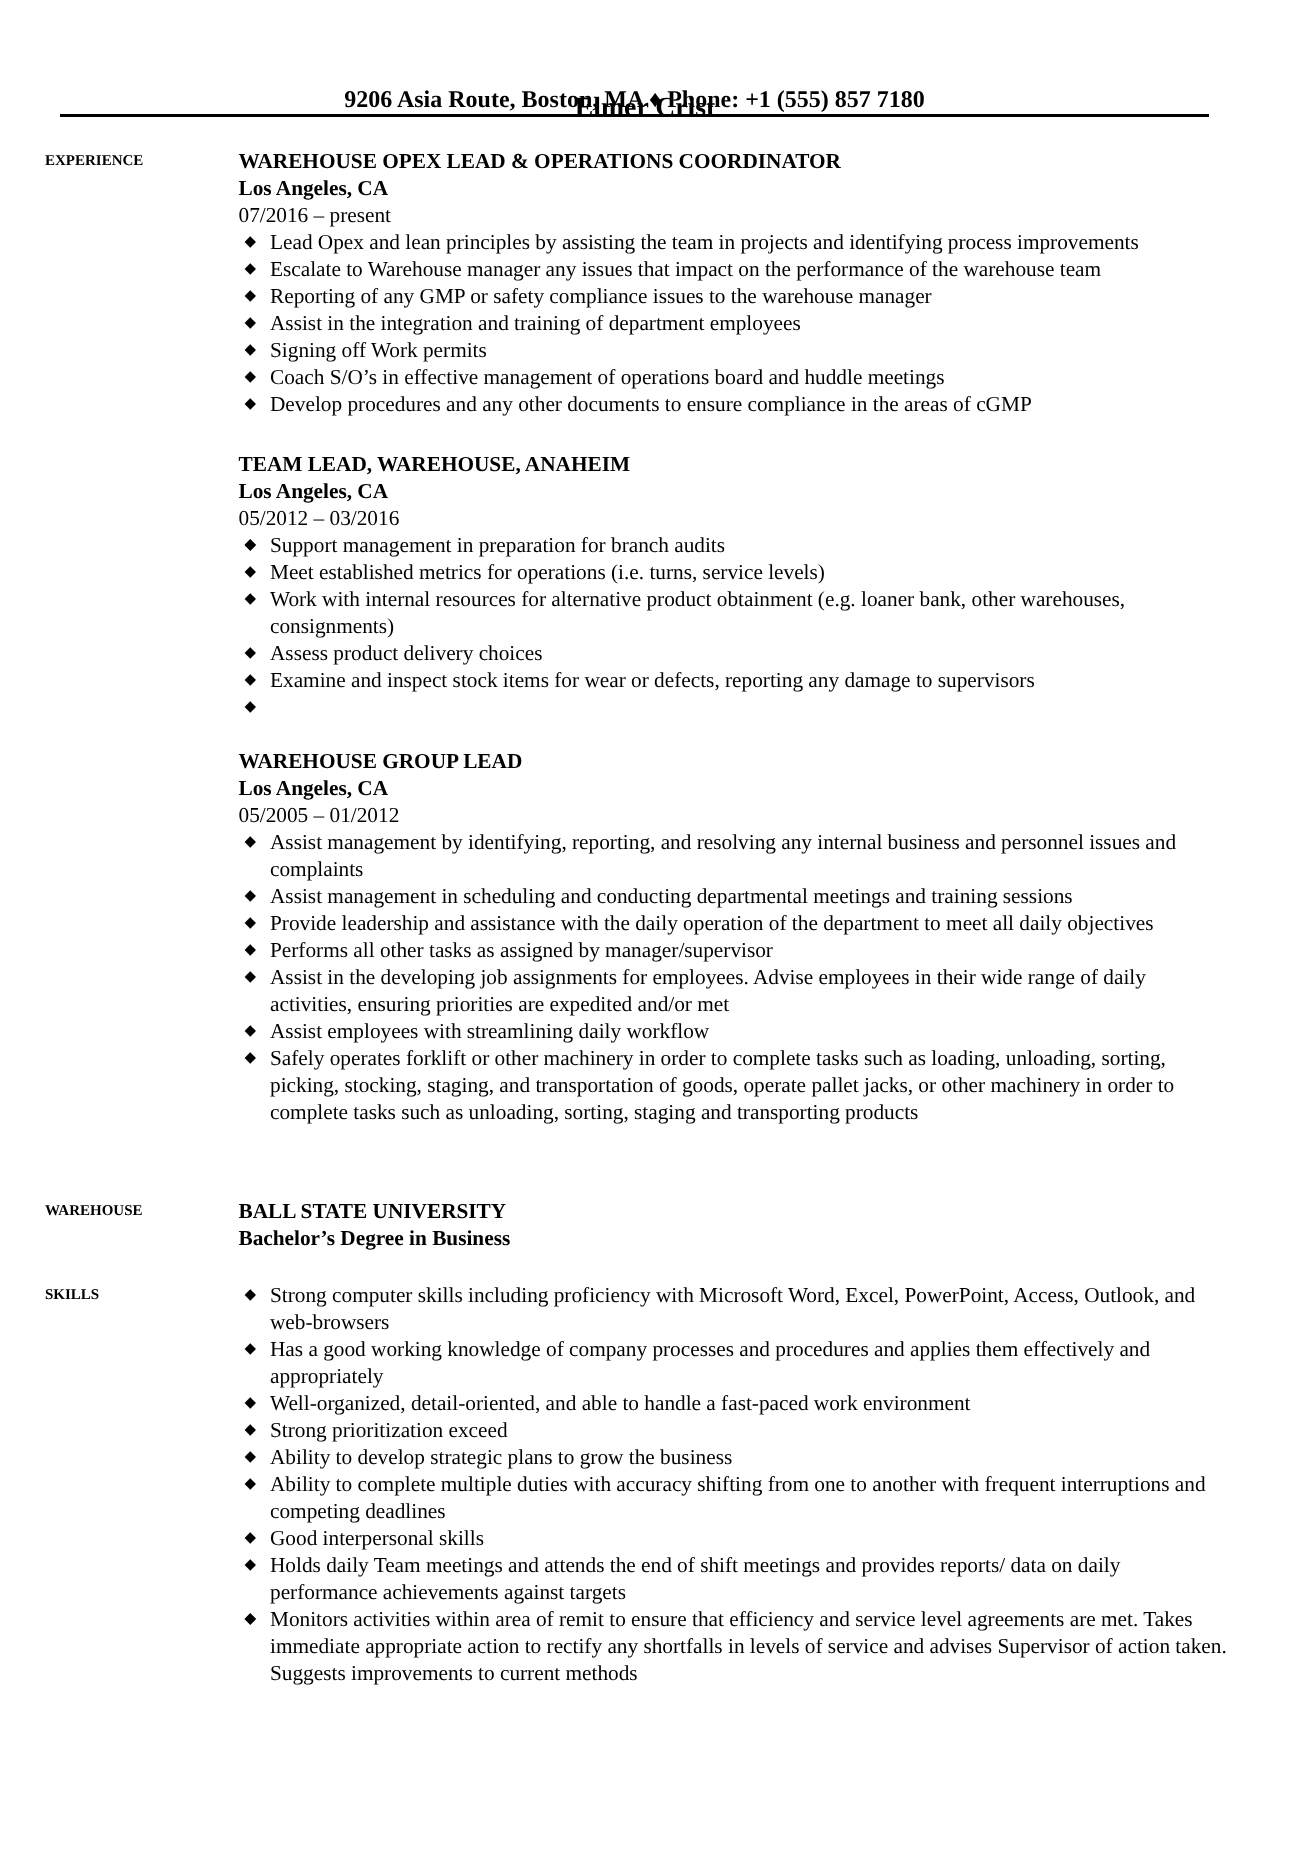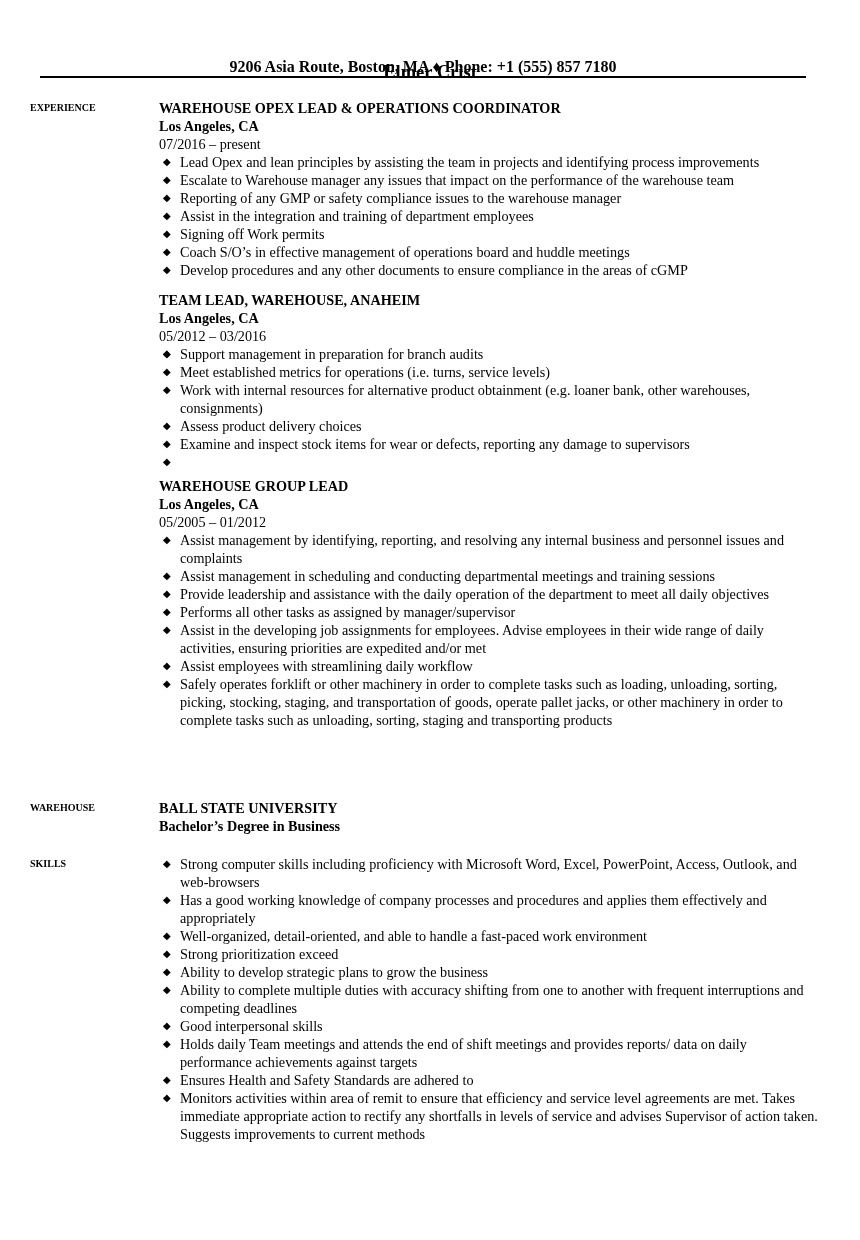--- a/index.html
+++ b/index.html
@@ -119,36 +119,36 @@
 <div class="header">
   <div class="name">Elmer Crist</div>
   <div class="contact">9206 Asia Route, Boston, MA ♦ Phone: +1 (555) 857 7180</div>
   <div class="rule"></div>
 </div>
 
 <div class="section" style="top:99px;">
   <div class="section-label">EXPERIENCE</div>
   <div class="section-body">
 
-    <div class="job" style="margin-bottom:12px;">
+    <div class="job" style="margin-bottom:22px;">
       <div class="job-title">WAREHOUSE OPEX LEAD &amp; OPERATIONS COORDINATOR</div>
       <div class="job-location">Los Angeles, CA</div>
       <div class="job-dates">07/2016 – present</div>
       <ul class="bullets">
         <li><span class="bullet">◆</span><span>Lead Opex and lean principles by assisting the team in projects and identifying process improvements</span></li>
         <li><span class="bullet">◆</span><span>Escalate to Warehouse manager any issues that impact on the performance of the warehouse team</span></li>
         <li><span class="bullet">◆</span><span>Reporting of any GMP or safety compliance issues to the warehouse manager</span></li>
         <li><span class="bullet">◆</span><span>Assist in the integration and training of department employees</span></li>
         <li><span class="bullet">◆</span><span>Signing off Work permits</span></li>
         <li><span class="bullet">◆</span><span>Coach S/O’s in effective management of operations board and huddle meetings</span></li>
         <li><span class="bullet">◆</span><span>Develop procedures and any other documents to ensure compliance in the areas of cGMP</span></li>
       </ul>
     </div>
 
-    <div class="job" style="margin-bottom:24px;">
+    <div class="job" style="margin-bottom:36px;">
       <div class="job-title">TEAM LEAD, WAREHOUSE, ANAHEIM</div>
       <div class="job-location">Los Angeles, CA</div>
       <div class="job-dates">05/2012 – 03/2016</div>
       <ul class="bullets">
         <li><span class="bullet">◆</span></li>
         <li><span class="bullet">◆</span><span>Support management in preparation for branch audits</span></li>
         <li><span class="bullet">◆</span><span>Meet established metrics for operations (i.e. turns, service levels)</span></li>
         <li><span class="bullet">◆</span><span>Work with internal resources for alternative product obtainment (e.g. loaner bank, other warehouses, consignments)</span></li>
         <li><span class="bullet">◆</span><span>Assess product delivery choices</span></li>
         <li><span class="bullet">◆</span><span>Examine and inspect stock items for wear or defects, reporting any damage to supervisors</span></li>
@@ -187,17 +187,17 @@
   <div class="section-body">
     <ul class="bullets">
       <li><span class="bullet">◆</span><span>Strong computer skills including proficiency with Microsoft Word, Excel, PowerPoint, Access, Outlook, and web-browsers</span></li>
       <li><span class="bullet">◆</span><span>Has a good working knowledge of company processes and procedures and applies them effectively and appropriately</span></li>
       <li><span class="bullet">◆</span><span>Well-organized, detail-oriented, and able to handle a fast-paced work environment</span></li>
       <li><span class="bullet">◆</span><span>Strong prioritization exceed</span></li>
       <li><span class="bullet">◆</span><span>Ability to develop strategic plans to grow the business</span></li>
       <li><span class="bullet">◆</span><span>Ability to complete multiple duties with accuracy shifting from one to another with frequent interruptions and competing deadlines</span></li>
       <li><span class="bullet">◆</span><span>Good interpersonal skills</span></li>
       <li><span class="bullet">◆</span><span>Holds daily Team meetings and attends the end of shift meetings and provides reports/ data on daily performance achievements against targets</span></li>
-      <li><span class="bullet">◆</span><span>Ensures Health and Safety Standards are adhered to</span></li>
+      <li><span class="bullet">◆</span></li>
       <li><span class="bullet">◆</span><span>Monitors activities within area of remit to ensure that efficiency and service level agreements are met. Takes immediate appropriate action to rectify any shortfalls in levels of service and advises Supervisor of action taken. Suggests improvements to current methods</span></li>
     </ul>
   </div>
 </div>
 
 </body></html>

